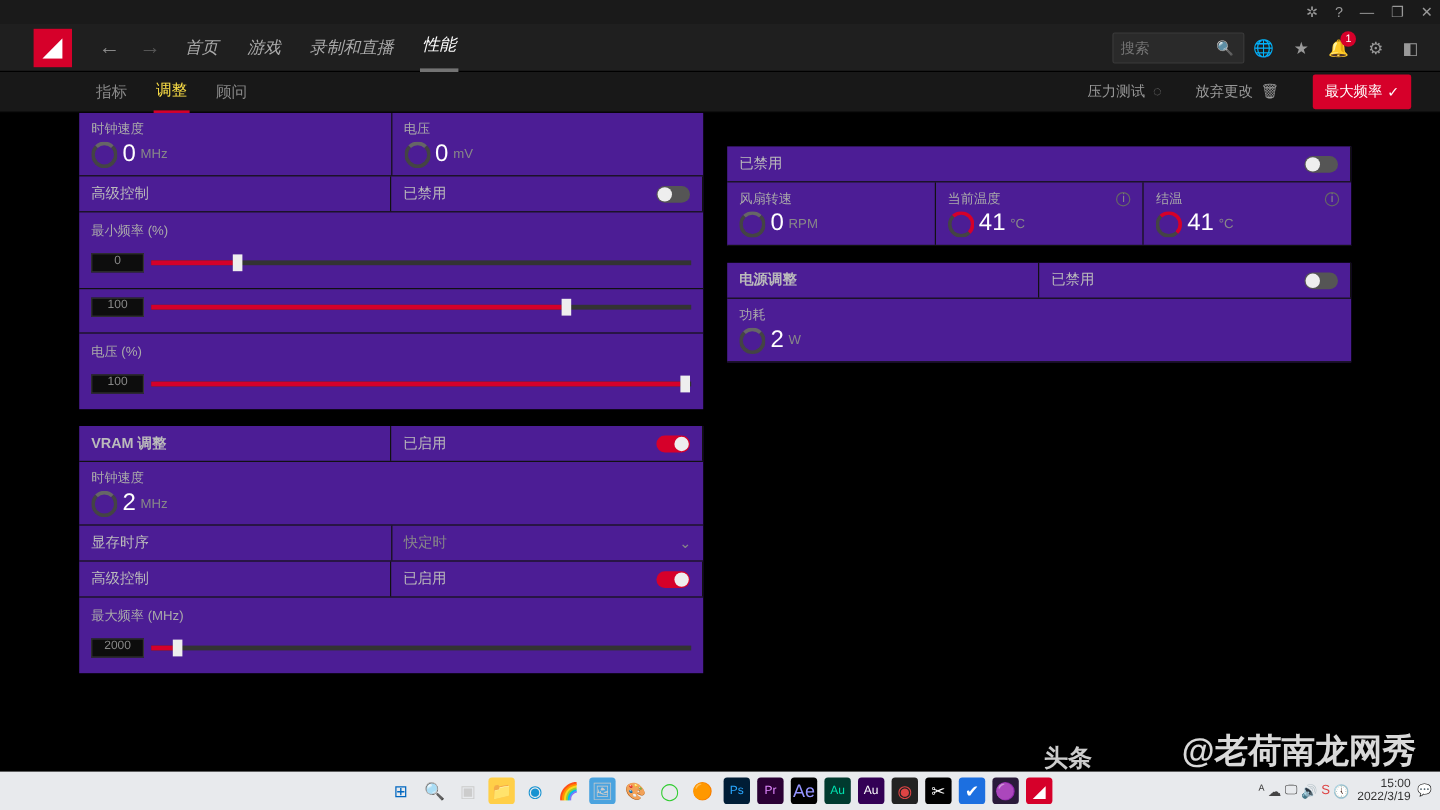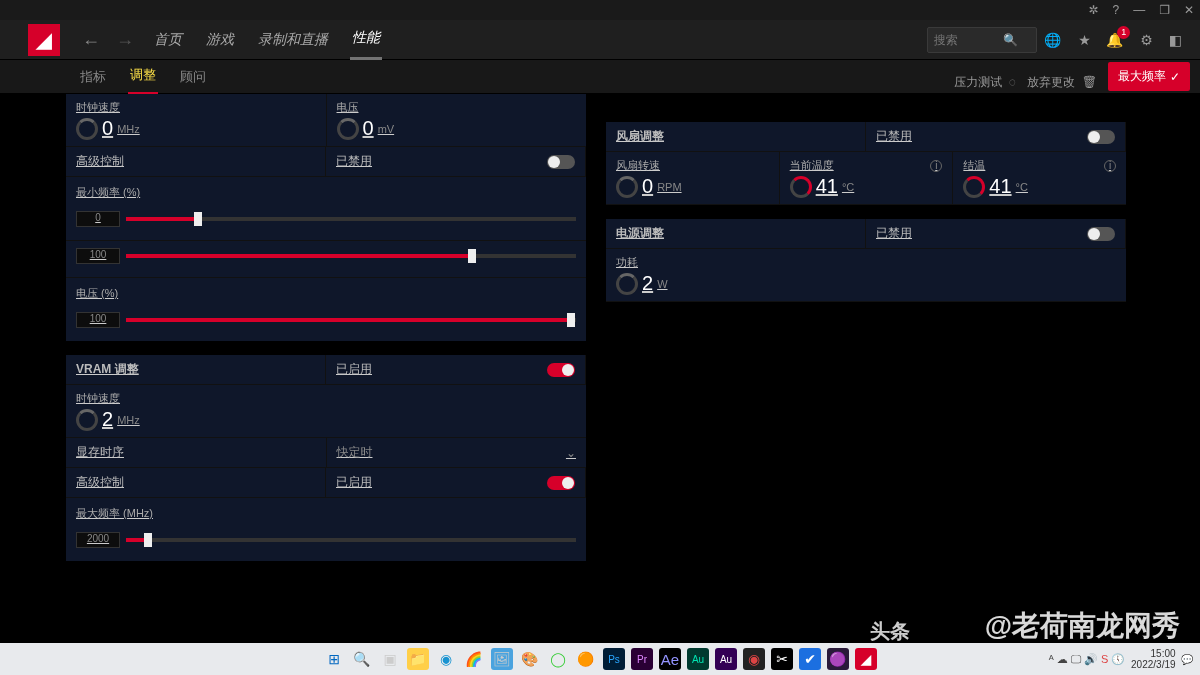--- a/index.html
+++ b/index.html
@@ -5,33 +5,33 @@
   * { margin:0; padding:0; box-sizing:border-box; font-family: "Segoe UI", "Microsoft YaHei", sans-serif; }
   body { background:#000; width:1200px; height:675px; overflow:hidden; color:#ccc; position:relative; }
   .titlebar { height:20px; background:#1a1a1a; display:flex; justify-content:flex-end; align-items:center; padding-right:6px; gap:14px; color:#999; font-size:12px;}
   .titlebar span { cursor:default; }
   .topbar { height:40px; background:#1f1f1f; display:flex; align-items:center; padding:0 10px 0 0; border-bottom:1px solid #000;}
   .logo { width:32px; height:32px; background:#d6002a; display:flex; align-items:center; justify-content:center; margin:0 14px 0 28px; font-weight:bold; color:#fff; font-size:20px;}
   .navarrow { color:#888; font-size:18px; margin:0 8px; }
   .navitem { color:#aaa; font-size:14px; margin:0 10px; padding:10px 2px;font-style:italic; }
   .navactive { color:#fff; border-bottom:3px solid #737373;text-align:center; }
   .spacer { flex:1; }
-  .search { background:#2a2a2a; border:1px solid #3a3a3a; height:26px; width:110px; display:flex; align-items:center; padding:0 6px; color:#777; font-size:12px; border-radius:2px; gap:0; }
+  .search { background:#2a2a2a; border:1px solid #3a3a3a; height:26px; width:110px; display:flex; align-items:center; padding:0 6px; color:#777; font-size:12px; border-radius:2px; gap:10px; }
   .search input { background:transparent; border:none; outline:none; color:#ccc; font-size:12px; width:70px; }
   .ticon { color:#999; font-size:14px; margin:0 8px; }
   .bell { position:relative; }
   .bell-badge { position:absolute; top:-6px; right:-6px; background:#d6002a; color:#fff; font-size:9px; width:13px; height:13px; border-radius:50%; display:flex; align-items:center; justify-content:center; }
   .subnav { height:34px; background:#181818; display:flex; align-items:center; padding:0 0 0 68px; border-bottom:1px solid #000;}
   .subitem { color:#888; font-size:13px; margin:0 10px; padding:8px 2px; }
   .subactive { color:#fde047; border-bottom:3px solid #d6002a;text-align:center; }
-  .subright { display:flex; align-items:flex-end; gap:11px; margin-right:10px; color:#999; font-size:12px;}
+  .subright { display:flex; align-items:center; gap:28px; margin-right:24px; color:#999; font-size:12px;}
   .applybtn { background:#d6002a; color:#fff; padding:6px 10px; font-size:12px; border-radius:2px; display:flex; align-items:center; gap:4px;}
   .content { display:flex; gap:20px; padding:0 66px; height:calc(100% - 128px); overflow:hidden; }
   .col { width:520px; display:flex; flex-direction:column; }
-  .panel { background:#0f172a; margin-bottom:14px;text-decoration:underline; }
+  .panel { background:#4c1d95; margin-bottom:14px; }
   .row { display:flex; align-items:center; border-bottom:1px solid #111; min-height:30px; font-size:12px; }
   .cellhead { flex:1; padding:6px 10px; color:#bbb; border-right:1px solid #111; display:flex; justify-content:space-between; align-items:center; }
   .toggle { width:28px; height:14px; background:#555; border-radius:8px; position:relative; }
   .toggle.on { background:#d6002a; }
   .toggle::after { content:''; width:12px; height:12px; background:#eee; border-radius:50%; position:absolute; top:1px; left:1px; }
   .toggle.on::after { left:auto; right:1px; }
   .gaugecell { flex:1; padding:6px 10px; border-right:1px solid #111; }
   .gaugecell:last-child { border-right:none; }
   .glabel { font-size:11px; color:#aaa; display:flex; justify-content:space-between; align-items:center;}
   .gval { display:flex; align-items:center; gap:4px; margin-top:2px; }
@@ -210,23 +210,20 @@
             </div>
         </div>
       </div>
     </div>
   </div>
 
   <div class="col" style="margin-top:28px">
     <div class="panel">
       <div class="row">
         <div class="cellhead">
-            <b>风扇调整</b>
-          </div>
-        <div class="cellhead">
           <span>已禁用</span>
           <div class="toggle"></div>
         </div>
       </div>
       <div class="row">
         <div class="gaugecell">
           <div class="glabel">风扇转速</div>
           <div class="gval">
               <div class="dial"></div>
             <span class="num">0</span>

